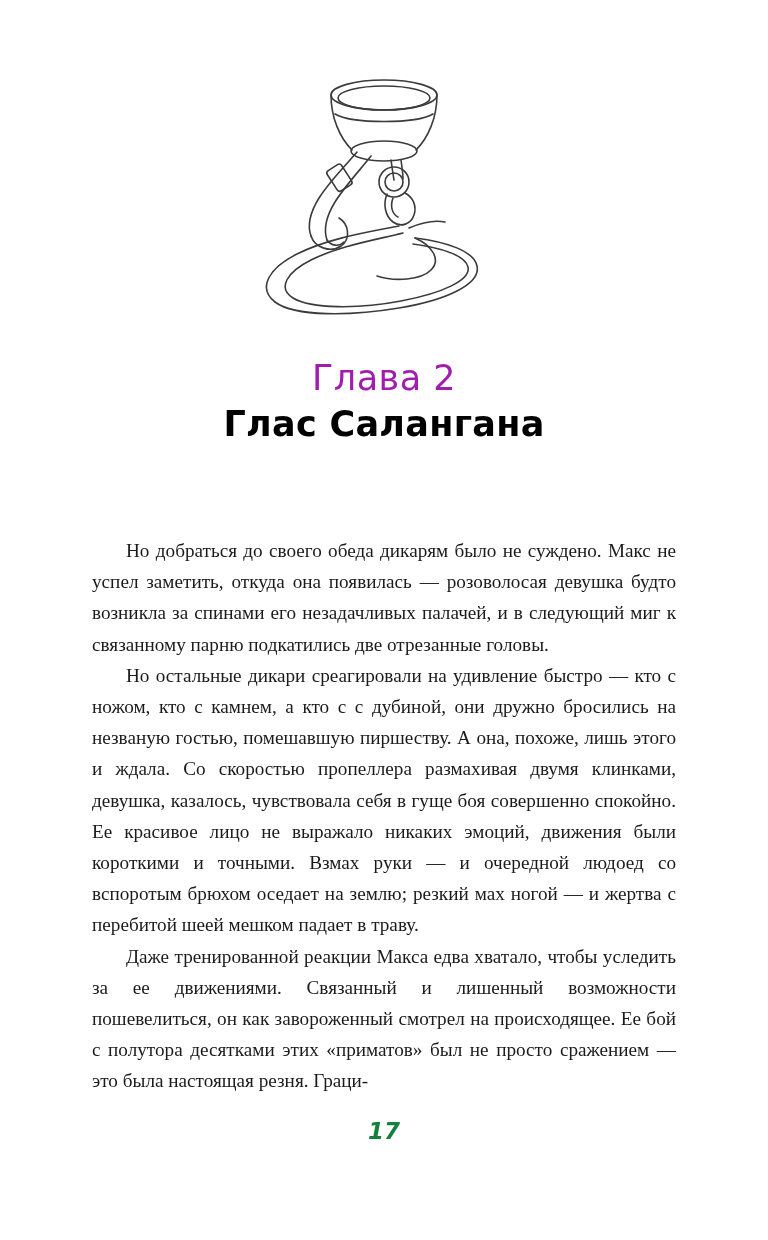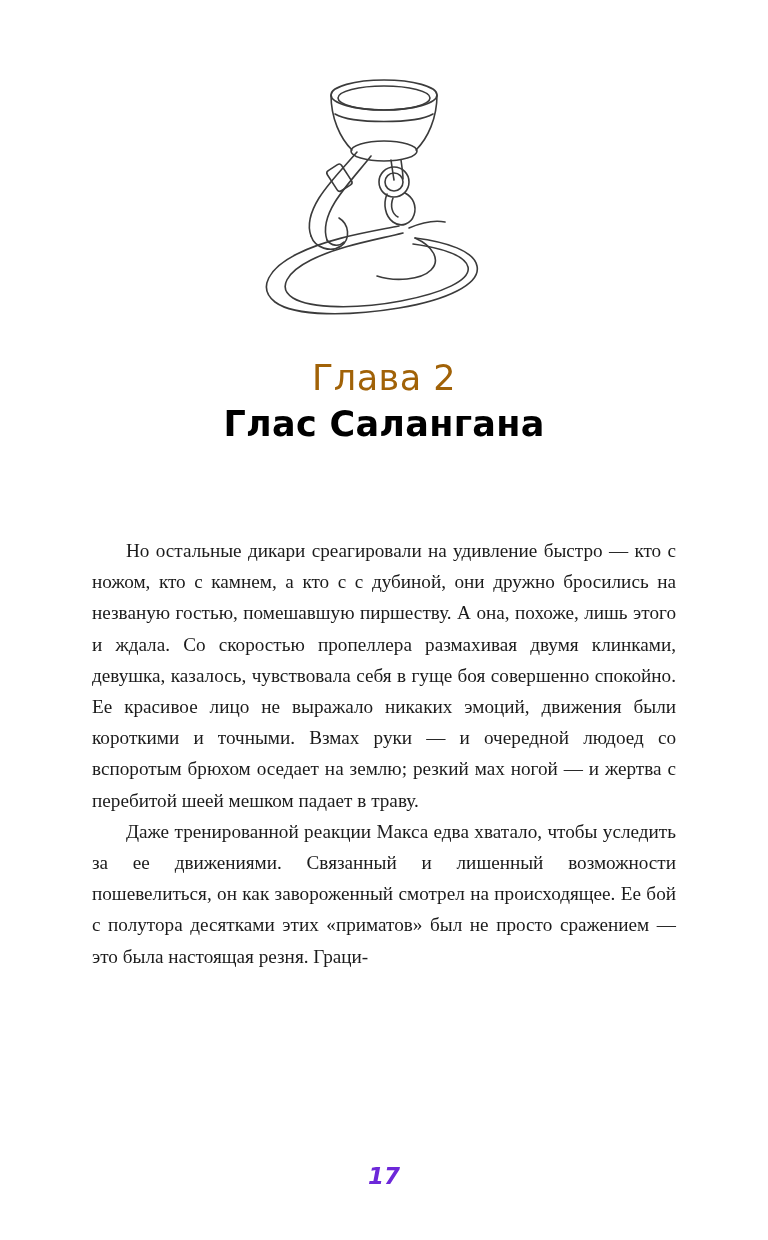--- a/index.html
+++ b/index.html
@@ -39,21 +39,21 @@
     top: 358px;
     left: 0;
     width: 768px;
     text-align: center;
   }
   .chapter-number {
     font-family: "DejaVu Sans", sans-serif;
     font-size: 35px;
     font-weight: 400;
     letter-spacing: 0.5px;
-    color: #a16207;
+    color: #a21caf;
     line-height: 1.18;
     text-align: center;
   }
   .chapter-title {
     font-family: "DejaVu Sans", sans-serif;
     font-size: 35px;
     font-weight: 700;
     letter-spacing: 0.3px;
     color: #000000;
     line-height: 1.2;
@@ -83,22 +83,21 @@
   .page-number {
     position: absolute;
     top: 1118px;
     left: 0;
     width: 768px;
     text-align: center;
     font-family: "DejaVu Sans", sans-serif;
     font-style: italic;
     font-weight: 700;
     font-size: 23px;
-    color: #6d28d9;
-    margin-top: 45px;
+    color: #15803d;
   }
 </style>
 </head>
 <body>
 
 <div class="page">
 
   <div class="illustration">
     <svg width="330" height="270" viewBox="0 0 330 270" fill="none" xmlns="http://www.w3.org/2000/svg">
       <g stroke="#3b3b3b" stroke-width="1.6" fill="none" stroke-linecap="round" stroke-linejoin="round">
@@ -140,19 +139,20 @@
       </g>
     </svg>
   </div>
 
   <div class="chapter-head">
     <div class="chapter-number">Глава 2</div>
     <div class="chapter-title">Глас Салангана</div>
   </div>
 
   <div class="body-text">
+    <p>Но добраться до своего обеда дикарям было не суждено. Макс не успел заметить, откуда она появилась — розоволосая девушка будто возникла за спинами его незадачливых палачей, и в следующий миг к связанному парню подкатились две отрезанные головы.</p>
     <p>Но остальные дикари среагировали на удивление быстро — кто с ножом, кто с камнем, а кто с с дубиной, они дружно бросились на незваную гостью, помешавшую пиршеству. А она, похоже, лишь этого и ждала. Со скоростью пропеллера размахивая двумя клинками, девушка, казалось, чувствовала себя в гуще боя совершенно спокойно. Ее красивое лицо не выражало никаких эмоций, движения были короткими и точными. Взмах руки — и очередной людоед со вспоротым брюхом оседает на землю; резкий мах ногой — и жертва с перебитой шеей мешком падает в траву.</p>
     <p>Даже тренированной реакции Макса едва хватало, чтобы уследить за ее движениями. Связанный и лишенный возможности пошевелиться, он как завороженный смотрел на происходящее. Ее бой с полутора десятками этих «приматов» был не просто сражением — это была настоящая резня. Граци-</p>
   </div>
 
   <div class="page-number">17</div>
 
 </div>
 
 </body></html>

